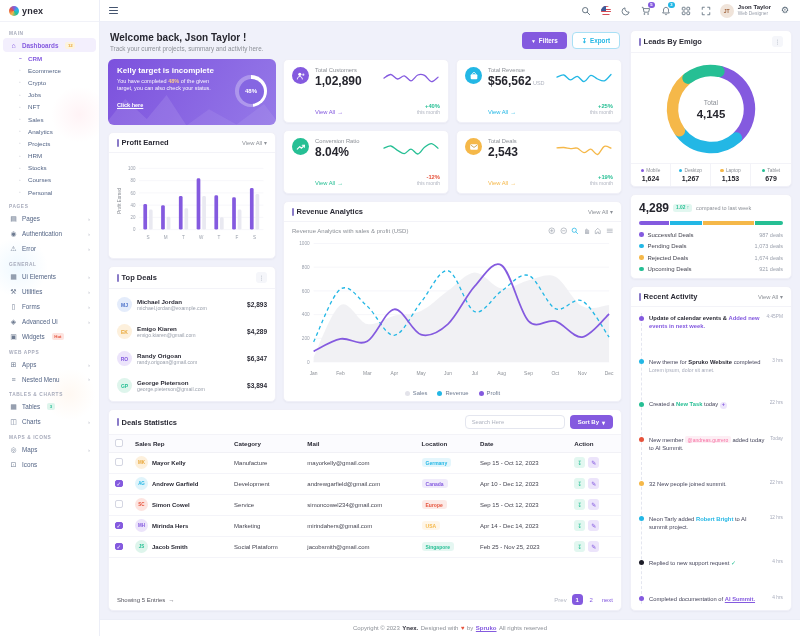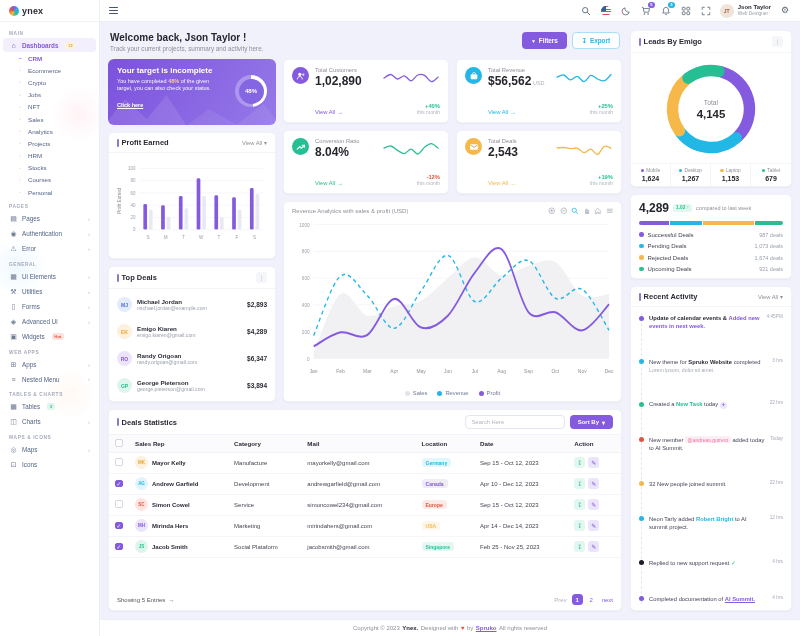--- a/index.html
+++ b/index.html
@@ -427,21 +427,21 @@
               <span>↧</span>
               <span>Export</span>
             </button>
           </div>
         </div>
 
         <div class="top-grid">
           <div class="left-stack">
 
             <div class="target-card">
-              <div class="t-title">Your target is incomplete</div>
+              <div class="t-title">Kelly target is incomplete</div>
               <div class="t-text"><span>You have completed </span><span class="t-high">48%</span><span> of the given target, you can also check your status.</span></div>
               <span class="t-link">Click here</span>
               <div class="t-ring">
                 <div class="t-ring-in">
                     <span>48%</span>
                   </div>
               </div>
             </div>
 
             <div class="card profit-card">
@@ -633,20 +633,27 @@
                       </svg></span>
                     <div style="text-align: right;">
                       <div class="sc-change up-g">+19%</div>
                       <div class="sc-period">this month</div>
                     </div>
                   </div>
                 </div>
               </div>
 
             <div class="card analytics-card">
+              <div class="card-head">
+                <span class="card-title">Revenue Analytics</span>
+                <span class="view-all">
+                    <span>View All</span>
+                    <span>▾</span>
+                  </span>
+              </div>
               <div class="an-sub-row">
                 <span class="an-sub">Revenue Analytics with sales &amp; profit (USD)</span>
                 <span class="an-toolbar">
                   <svg viewBox="0 0 12 12">
                       <circle cx="6" cy="6" r="4.5" fill="none" stroke="#9aa0ac"></circle>
                       <path d="M6 4v4M4 6h4" stroke="#9aa0ac" stroke-linecap="round"></path>
                     </svg>
                   <svg viewBox="0 0 12 12">
                       <circle cx="6" cy="6" r="4.5" fill="none" stroke="#9aa0ac"></circle>
                       <path d="M4 6h4" stroke="#9aa0ac" stroke-linecap="round"></path>

